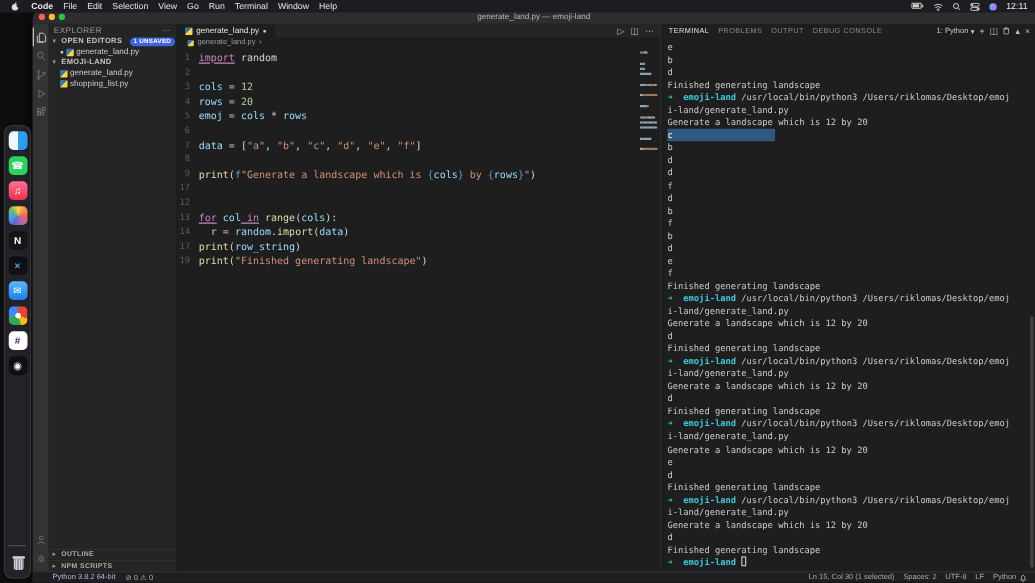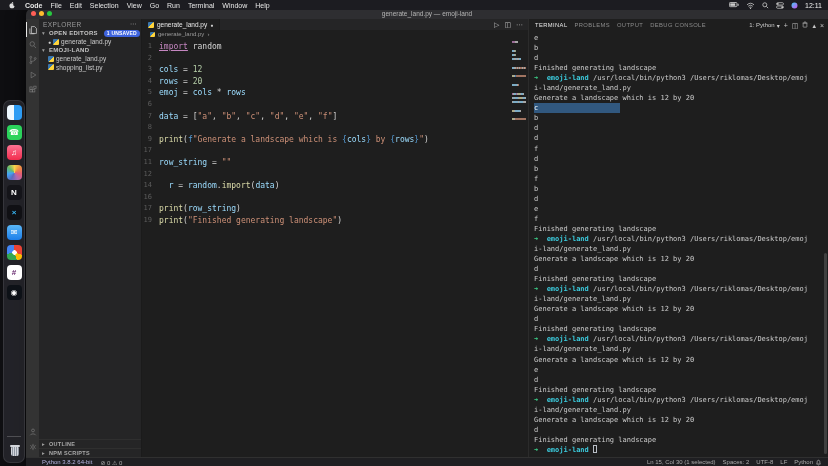--- a/index.html
+++ b/index.html
@@ -373,34 +373,30 @@
             </div>
             <div class="cline">
               <span class="ln">9</span>
               <span class="ct"><span class="tok-fn">print</span><span class="tok-op">(</span><span class="tok-pre">f</span><span class="tok-str">"Generate a landscape which is </span><span class="tok-br">{</span><span class="tok-vr">cols</span><span class="tok-br">}</span><span class="tok-str"> by </span><span class="tok-br">{</span><span class="tok-vr">rows</span><span class="tok-br">}</span><span class="tok-str">"</span><span class="tok-op">)</span></span>
             </div>
             <div class="cline">
               <span class="ln">17</span>
               <span class="ct"></span>
             </div>
             <div class="cline">
-              <span class="ln">11</span>
-              <span class="ct"><span class="tok-vr">row_string</span><span class="tok-op"> = </span><span class="tok-str">""</span></span>
-            </div>
-            <div class="cline">
               <span class="ln">12</span>
               <span class="ct"></span>
             </div>
             <div class="cline">
+              <span class="ln">13</span>
+              <span class="ct"><span class="tok-kw">for</span><span class="tok-op"> </span><span class="tok-vr">col</span><span class="tok-kw"> in</span><span class="tok-op"> </span><span class="tok-fn">range</span><span class="tok-op">(</span><span class="tok-vr">cols</span><span class="tok-op">):</span></span>
+            </div>
+            <div class="cline">
               <span class="ln">14</span>
               <span class="ct"><span class="tok-op">  </span><span class="tok-vr">r</span><span class="tok-op"> = </span><span class="tok-vr">random</span><span class="tok-op">.</span><span class="tok-fn">import</span><span class="tok-op">(</span><span class="tok-vr">data</span><span class="tok-op">)</span></span>
-            </div>
-            <div class="cline">
-              <span class="ln">16</span>
-              <span class="ct"></span>
             </div>
             <div class="cline">
               <span class="ln">17</span>
               <span class="ct"><span class="tok-fn">print</span><span class="tok-op">(</span><span class="tok-vr">row_string</span><span class="tok-op">)</span></span>
             </div>
             <div class="cline">
               <span class="ln">19</span>
               <span class="ct"><span class="tok-fn">print</span><span class="tok-op">(</span><span class="tok-str">"Finished generating landscape"</span><span class="tok-op">)</span></span>
             </div>
           </div>

